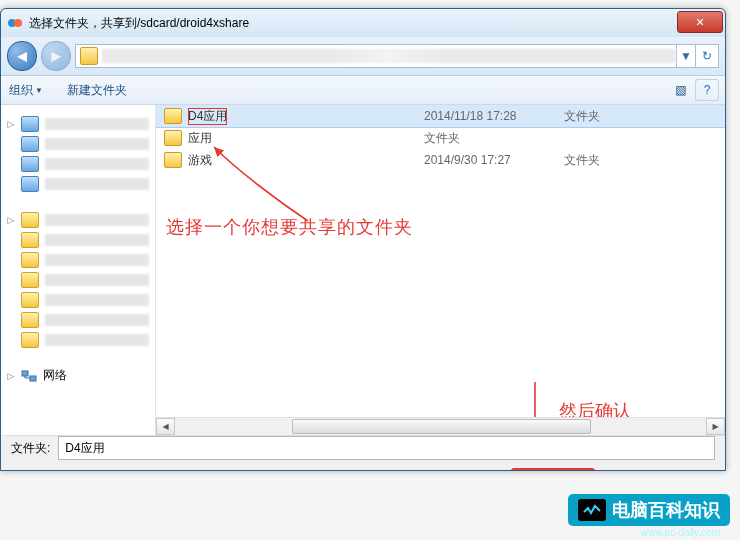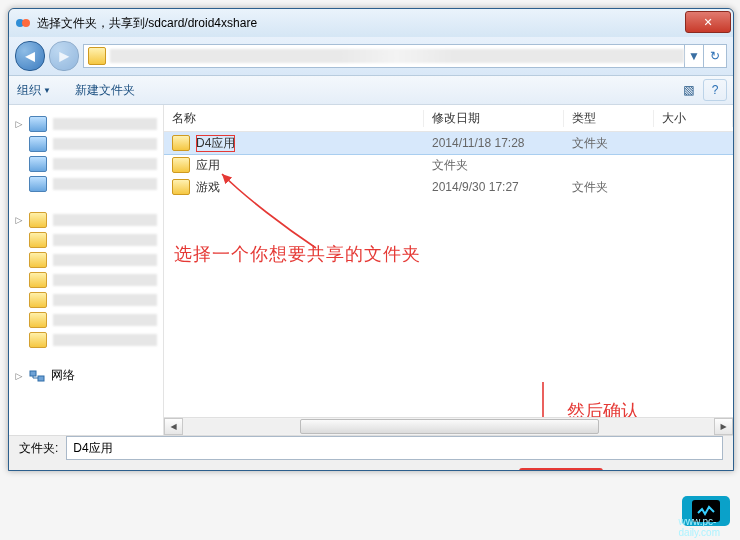--- a/index.html
+++ b/index.html
@@ -1,17 +1,17 @@
 <!DOCTYPE html>
 <html><head>
 <meta charset="utf-8">
 <style>
   html,body{margin:0;padding:0;font-family:"Microsoft YaHei","Segoe UI",sans-serif;font-size:12px;background:#eee;}
   .stage{position:relative;width:740px;height:540px;box-sizing:border-box;padding:8px;background:#f5f5f5;}
-  .window{position:absolute;left:8px;top:8px;width:724px;border:1px solid #2c5f8d;border-radius:6px 6px 0 0;overflow:hidden;background:#737373;box-shadow:0 0 6px rgba(0,0,0,.3);}
+  .window{position:absolute;left:0;top:8px;width:724px;border:1px solid #2c5f8d;border-radius:6px 6px 0 0;overflow:hidden;background:#737373;box-shadow:0 0 6px rgba(0,0,0,.3);}
   .titlebar{height:28px;background:linear-gradient(#eaf3fb,#d5e6f5);display:flex;align-items:center;position:relative;padding:0 0 0 6px;color:#000;}
   .titlebar .appicon{width:16px;height:16px;margin-right:6px;display:flex;align-items:center;justify-content:center;}
   .titlebar .appicon svg{width:16px;height:16px;}
   .titlebar .title{font-size:12px;}
   .titlebar .close{position:absolute;right:2px;top:2px;width:44px;height:20px;background:linear-gradient(#e17a6f,#c83a2a);border:1px solid #8b2a20;border-radius:3px;display:flex;align-items:center;justify-content:center;}
   .titlebar .close span{color:#fff;font-size:11px;line-height:1;}
 
   .navarea{background:linear-gradient(#e8f1fb,#d9e8f7);border-bottom:1px solid #b8ccde;padding:4px 6px;display:flex;align-items:center;gap:4px;}
   .navbtn{width:28px;height:28px;border-radius:14px;background:radial-gradient(circle at 30% 30%,#8fbde6,#3b7bbf);border:1px solid #2a5e94;display:flex;align-items:center;justify-content:center;}
   .navbtn.fwd{opacity:.45;}
@@ -203,26 +203,20 @@
                 <rect x="1" y="3" width="6" height="5" fill="#6ea2d6" stroke="#2f6da8"></rect>
                 <rect x="9" y="8" width="6" height="5" fill="#6ea2d6" stroke="#2f6da8"></rect>
                 <path d="M4 8v2h5" fill="none" stroke="#2f6da8"></path>
               </svg>
           </span>
           <span>网络</span>
         </div>
       </div>
 
       <div class="main">
-        <div class="cols">
-          <div class="c c-name">名称</div>
-          <div class="c c-date">修改日期</div>
-          <div class="c c-type">类型</div>
-          <div class="c c-size">大小</div>
-        </div>
         <div class="rows">
 
           <div class="row sel">
             <div class="rcell c-name">
                 <span class="ficon"></span>
                 <span class="rlabel">D4应用</span>
               </div>
             <div class="rcell c-date">2014/11/18 17:28</div>
             <div class="rcell c-type">文件夹</div>
             <div class="rcell c-size"></div>
@@ -293,15 +287,16 @@
     </div>
 
   </div>
 
   <div class="wm">
     <div class="wicon">
       <svg viewBox="0 0 18 12">
           <polyline points="1,8 5,4 8,9 12,2 17,7" fill="none" stroke="#37d0ff" stroke-width="2"></polyline>
         </svg>
     </div>
+    <span class="wtxt">电脑百科知识</span>
     <span class="wsub">www.pc-daily.com</span>
   </div>
 </div>
 
 </body></html>

